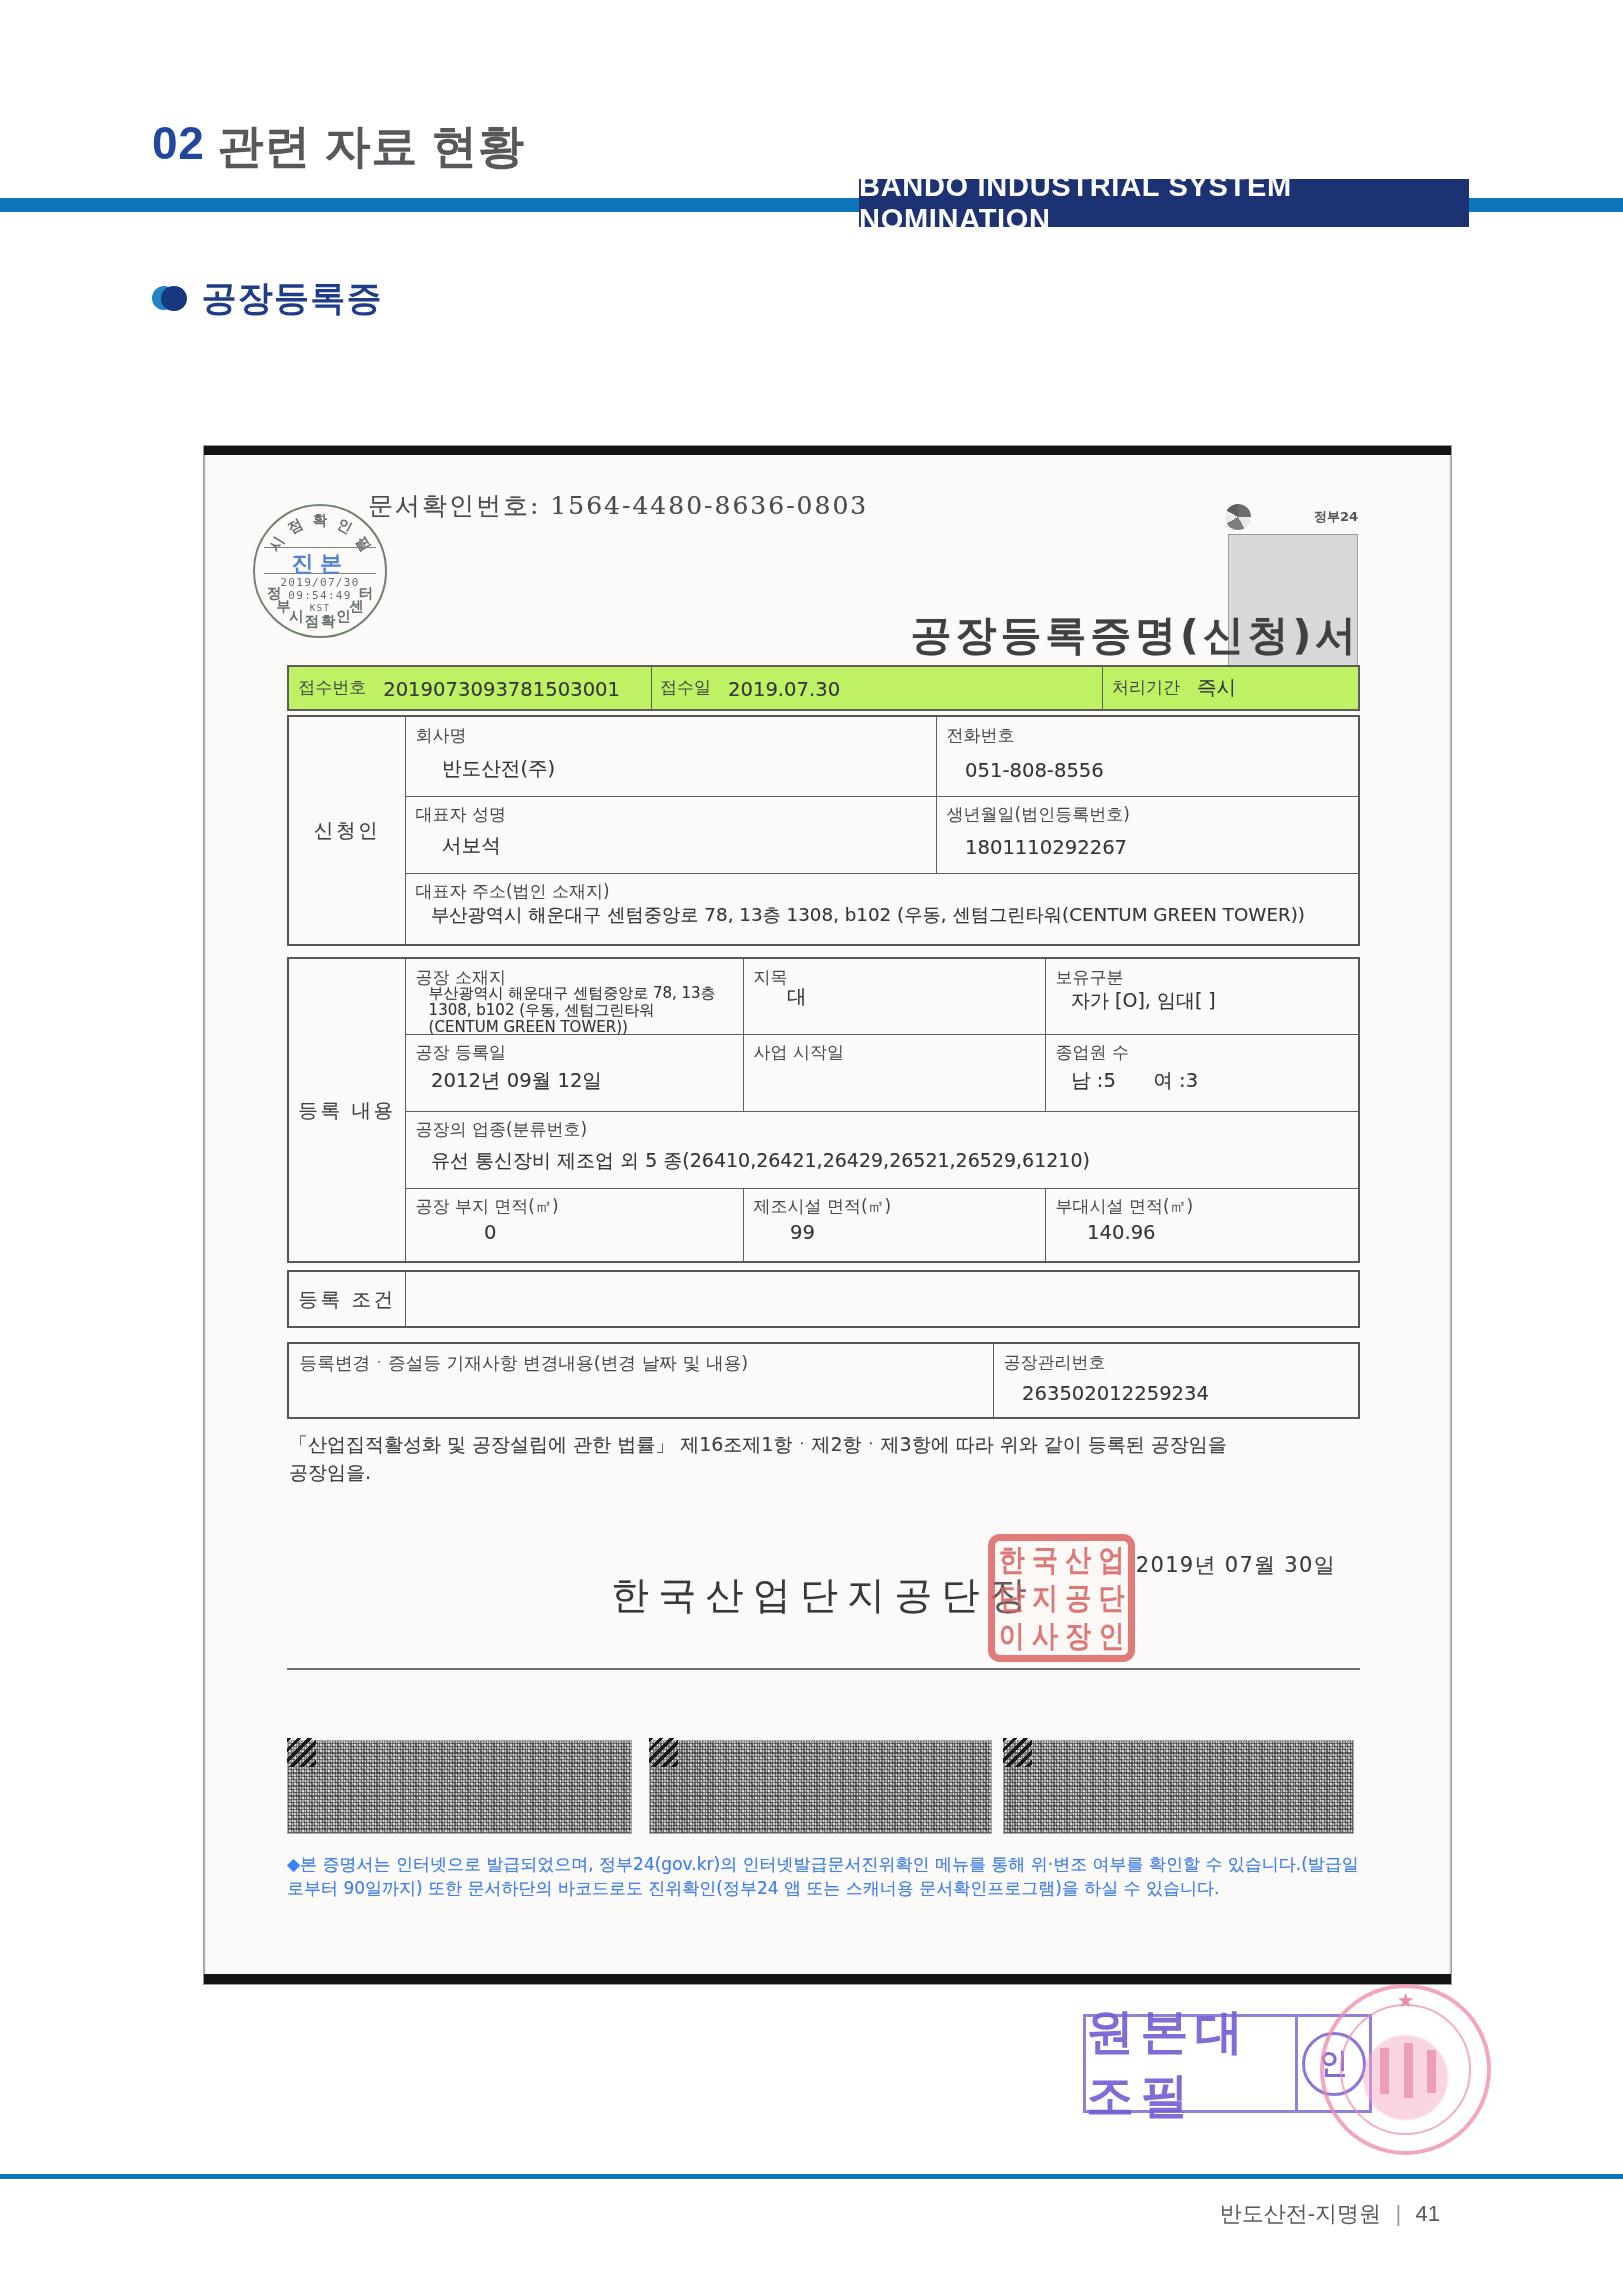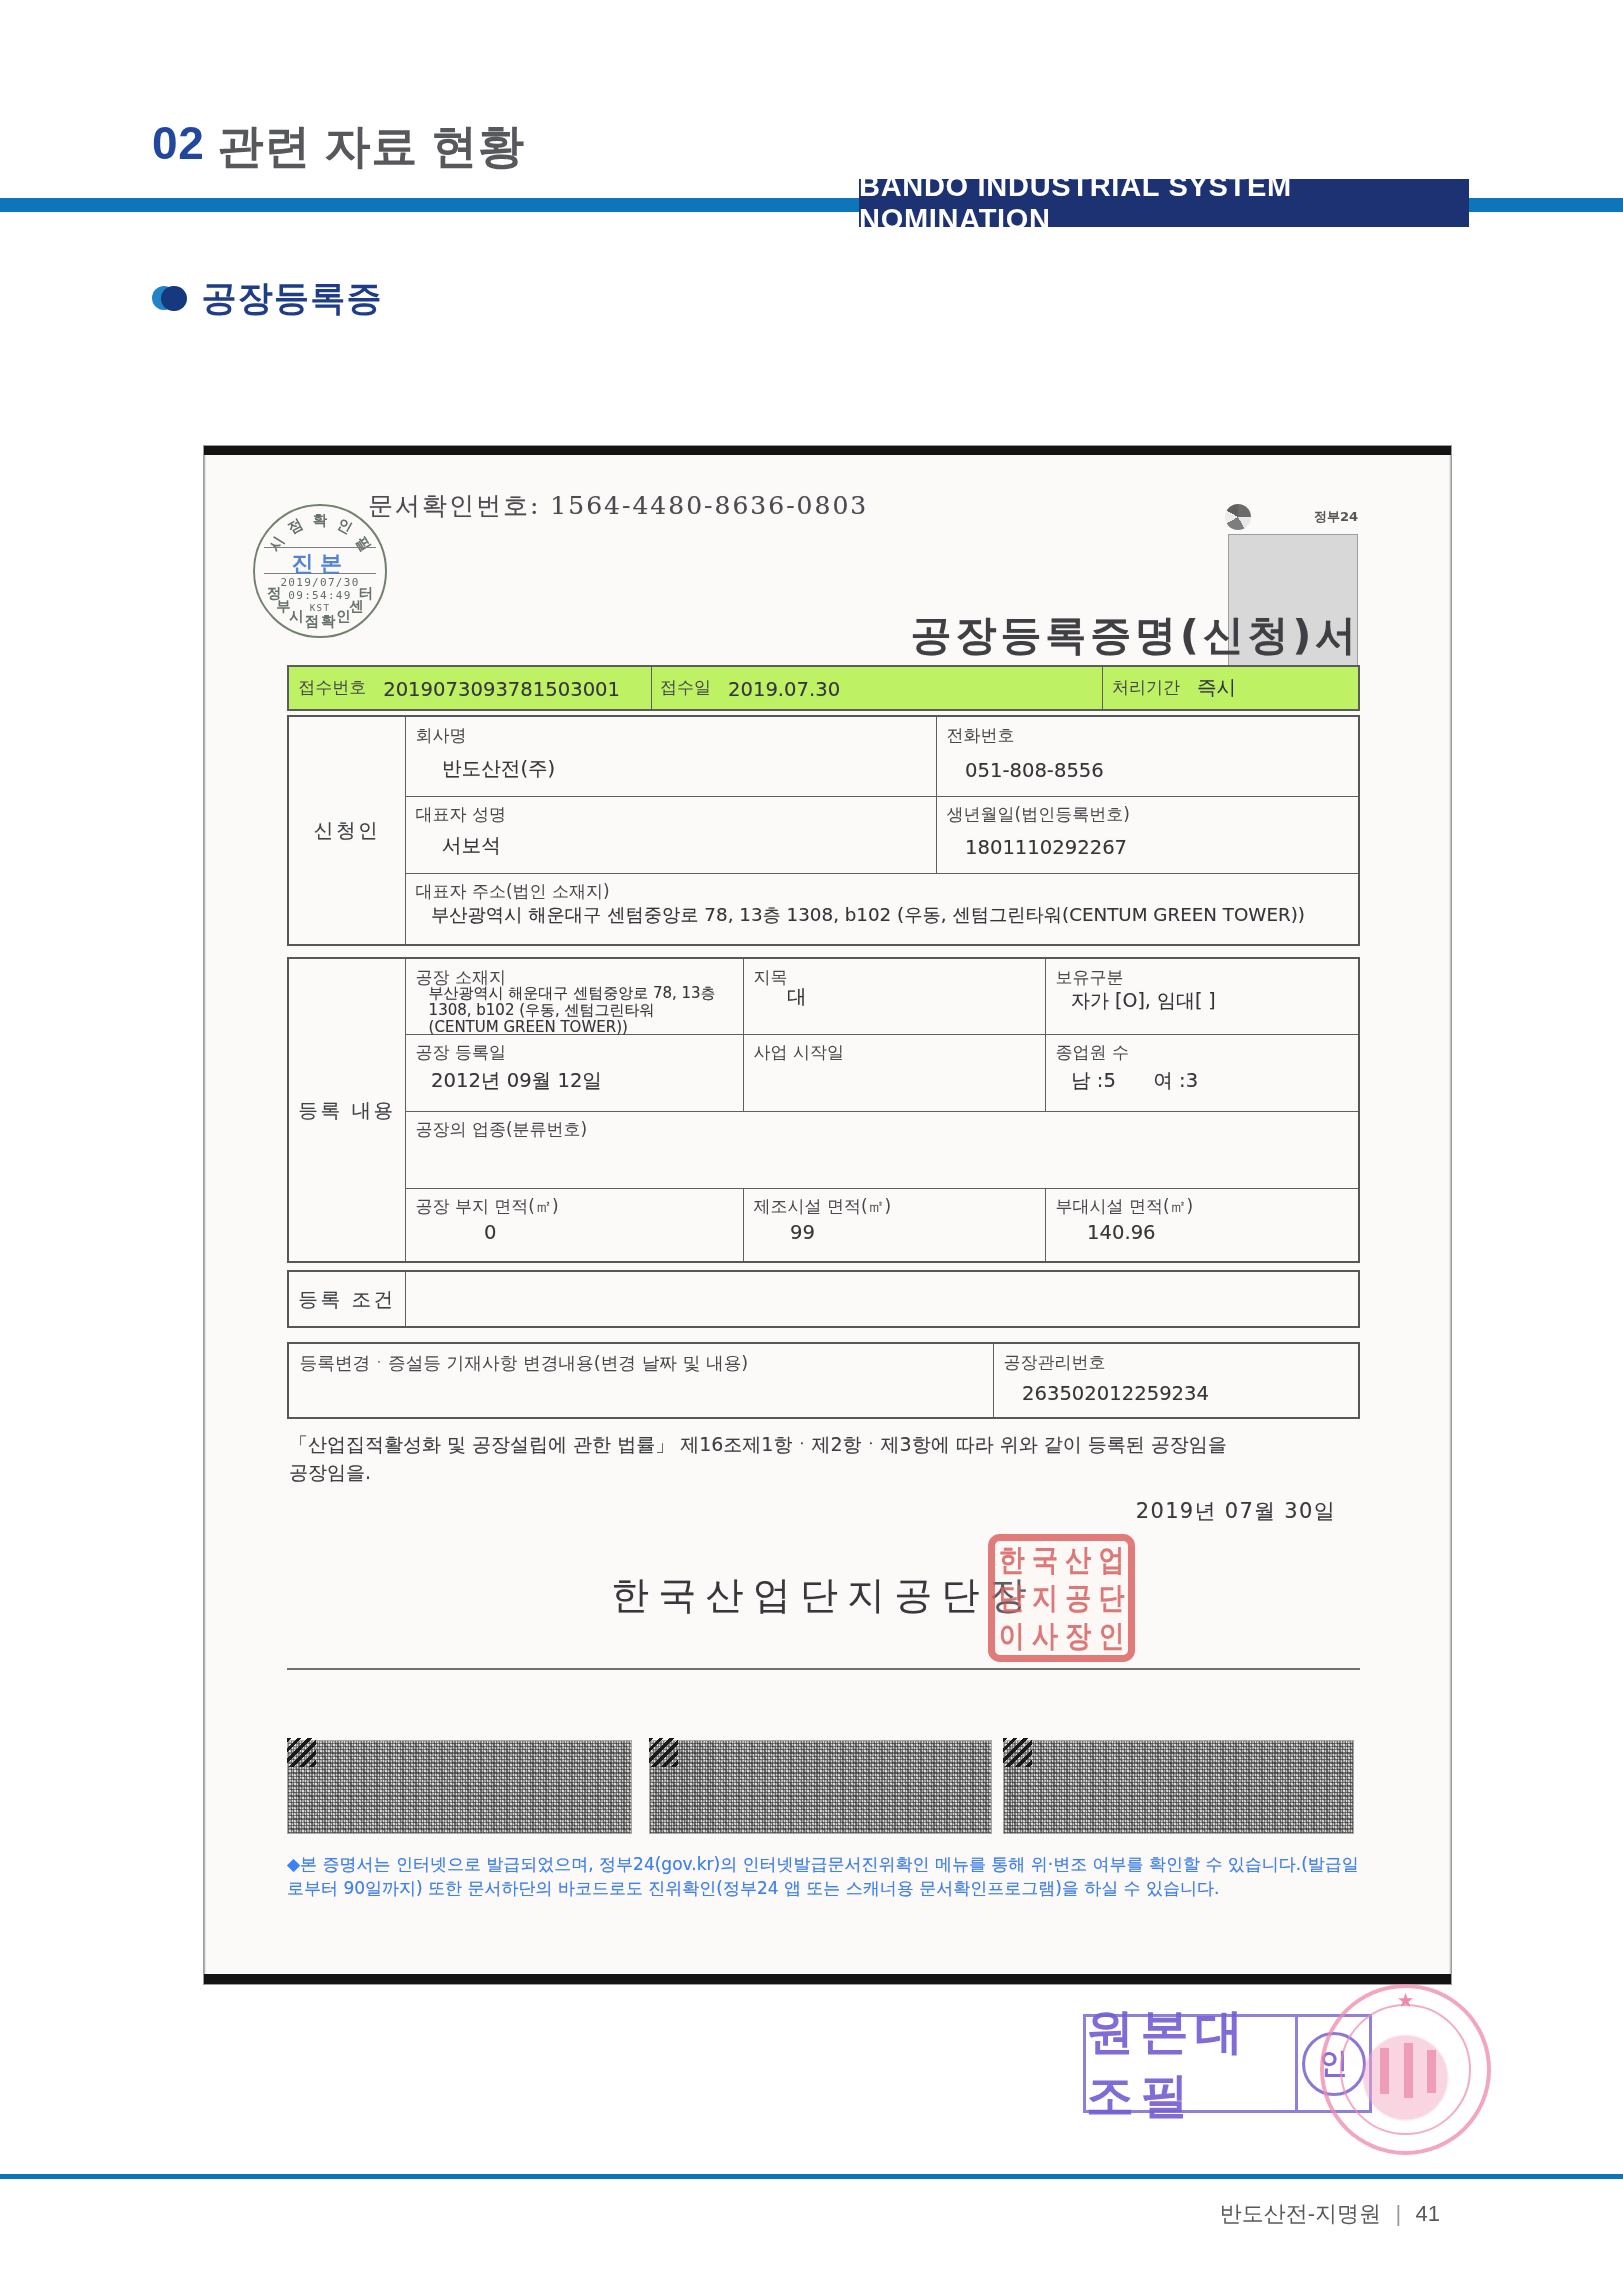--- a/index.html
+++ b/index.html
@@ -74,21 +74,21 @@
   .val{font-size:19.6px;color:#36363a;}
   .cell{position:absolute;}
   .cell .lbl{position:absolute;left:10.5px;top:6.5px;}
   .seclabel{position:absolute;left:0;top:0;height:100%;width:116px;display:flex;align-items:center;justify-content:center;
             font-size:19.6px;color:#3f4246;letter-spacing:2.6px;}
   .grayrow-pair{position:absolute;display:flex;align-items:flex-end;gap:17px;height:100%;padding-bottom:7.9px;box-sizing:border-box;}
   .grayrow-pair .lbl{position:static;padding-bottom:2.6px;}
 
   
   .statement{left:85px;top:985px;width:1067px;font-size:19px;line-height:27.5px;color:#3f3f43;}
-  .issue-date{left:739px;top:1051px;width:393px;text-align:right;font-size:21px;color:#3a3a3e;letter-spacing:1.3px;}
+  .issue-date{left:739px;top:1105px;width:393px;text-align:right;font-size:21px;color:#3a3a3e;letter-spacing:1.3px;}
   .issuer{left:83px;top:1124px;width:1073px;text-align:center;font-size:38px;color:#38383c;letter-spacing:9.2px;}
   .redseal{left:784px;top:1088px;width:147px;height:128px;border:7.9px solid rgba(217,91,91,.8);border-radius:11.8px;
            box-sizing:border-box;background:rgba(255,240,240,.2);display:grid;grid-template-columns:repeat(4,1fr);
            align-items:center;justify-items:center;filter:blur(0.4px);}
   .redseal span{color:rgba(214,96,96,.85);font-size:26px;font-weight:bold;transform:scaleY(1.15);}
   .sigline{left:83px;top:1222px;width:1073px;height:2px;background:#6f6f6f;}
 
   
   .bars{top:1294px;height:94px;border:0.7px solid #a7a7a7;}
   .bars .mark{position:absolute;left:-1.3px;top:-2.6px;width:29px;height:29px;
@@ -265,20 +265,21 @@
         <span class="lbl">사업 시작일</span>
         <span class="val scantext abs" style="left:26px;bottom:17px;"></span>
       </div>
       <div class="cell" style="left:756px;top:75px;width:313px;height:77px;">
         <span class="lbl">종업원 수</span>
         <span class="val scantext abs" style="left:26px;bottom:17px;white-space:pre;">남 :5      여 :3</span>
       </div>
 
       <div class="cell" style="left:116px;top:152px;width:953px;height:77px;">
         <span class="lbl">공장의 업종(분류번호)</span>
+        <span class="val scantext abs" style="left:26px;bottom:14.4px;font-size:19px;">유선 통신장비 제조업 외 5 종(26410,26421,26429,26521,26529,61210)</span>
       </div>
 
       <div class="cell" style="left:116px;top:229px;width:338px;height:73px;">
         <span class="lbl">공장 부지 면적(㎡)</span>
         <span class="val scantext abs" style="left:79px;bottom:17px;">0</span>
       </div>
       <div class="cell" style="left:454px;top:229px;width:302px;height:73px;">
         <span class="lbl">제조시설 면적(㎡)</span>
         <span class="val scantext abs" style="left:47px;bottom:17px;">99</span>
       </div>

